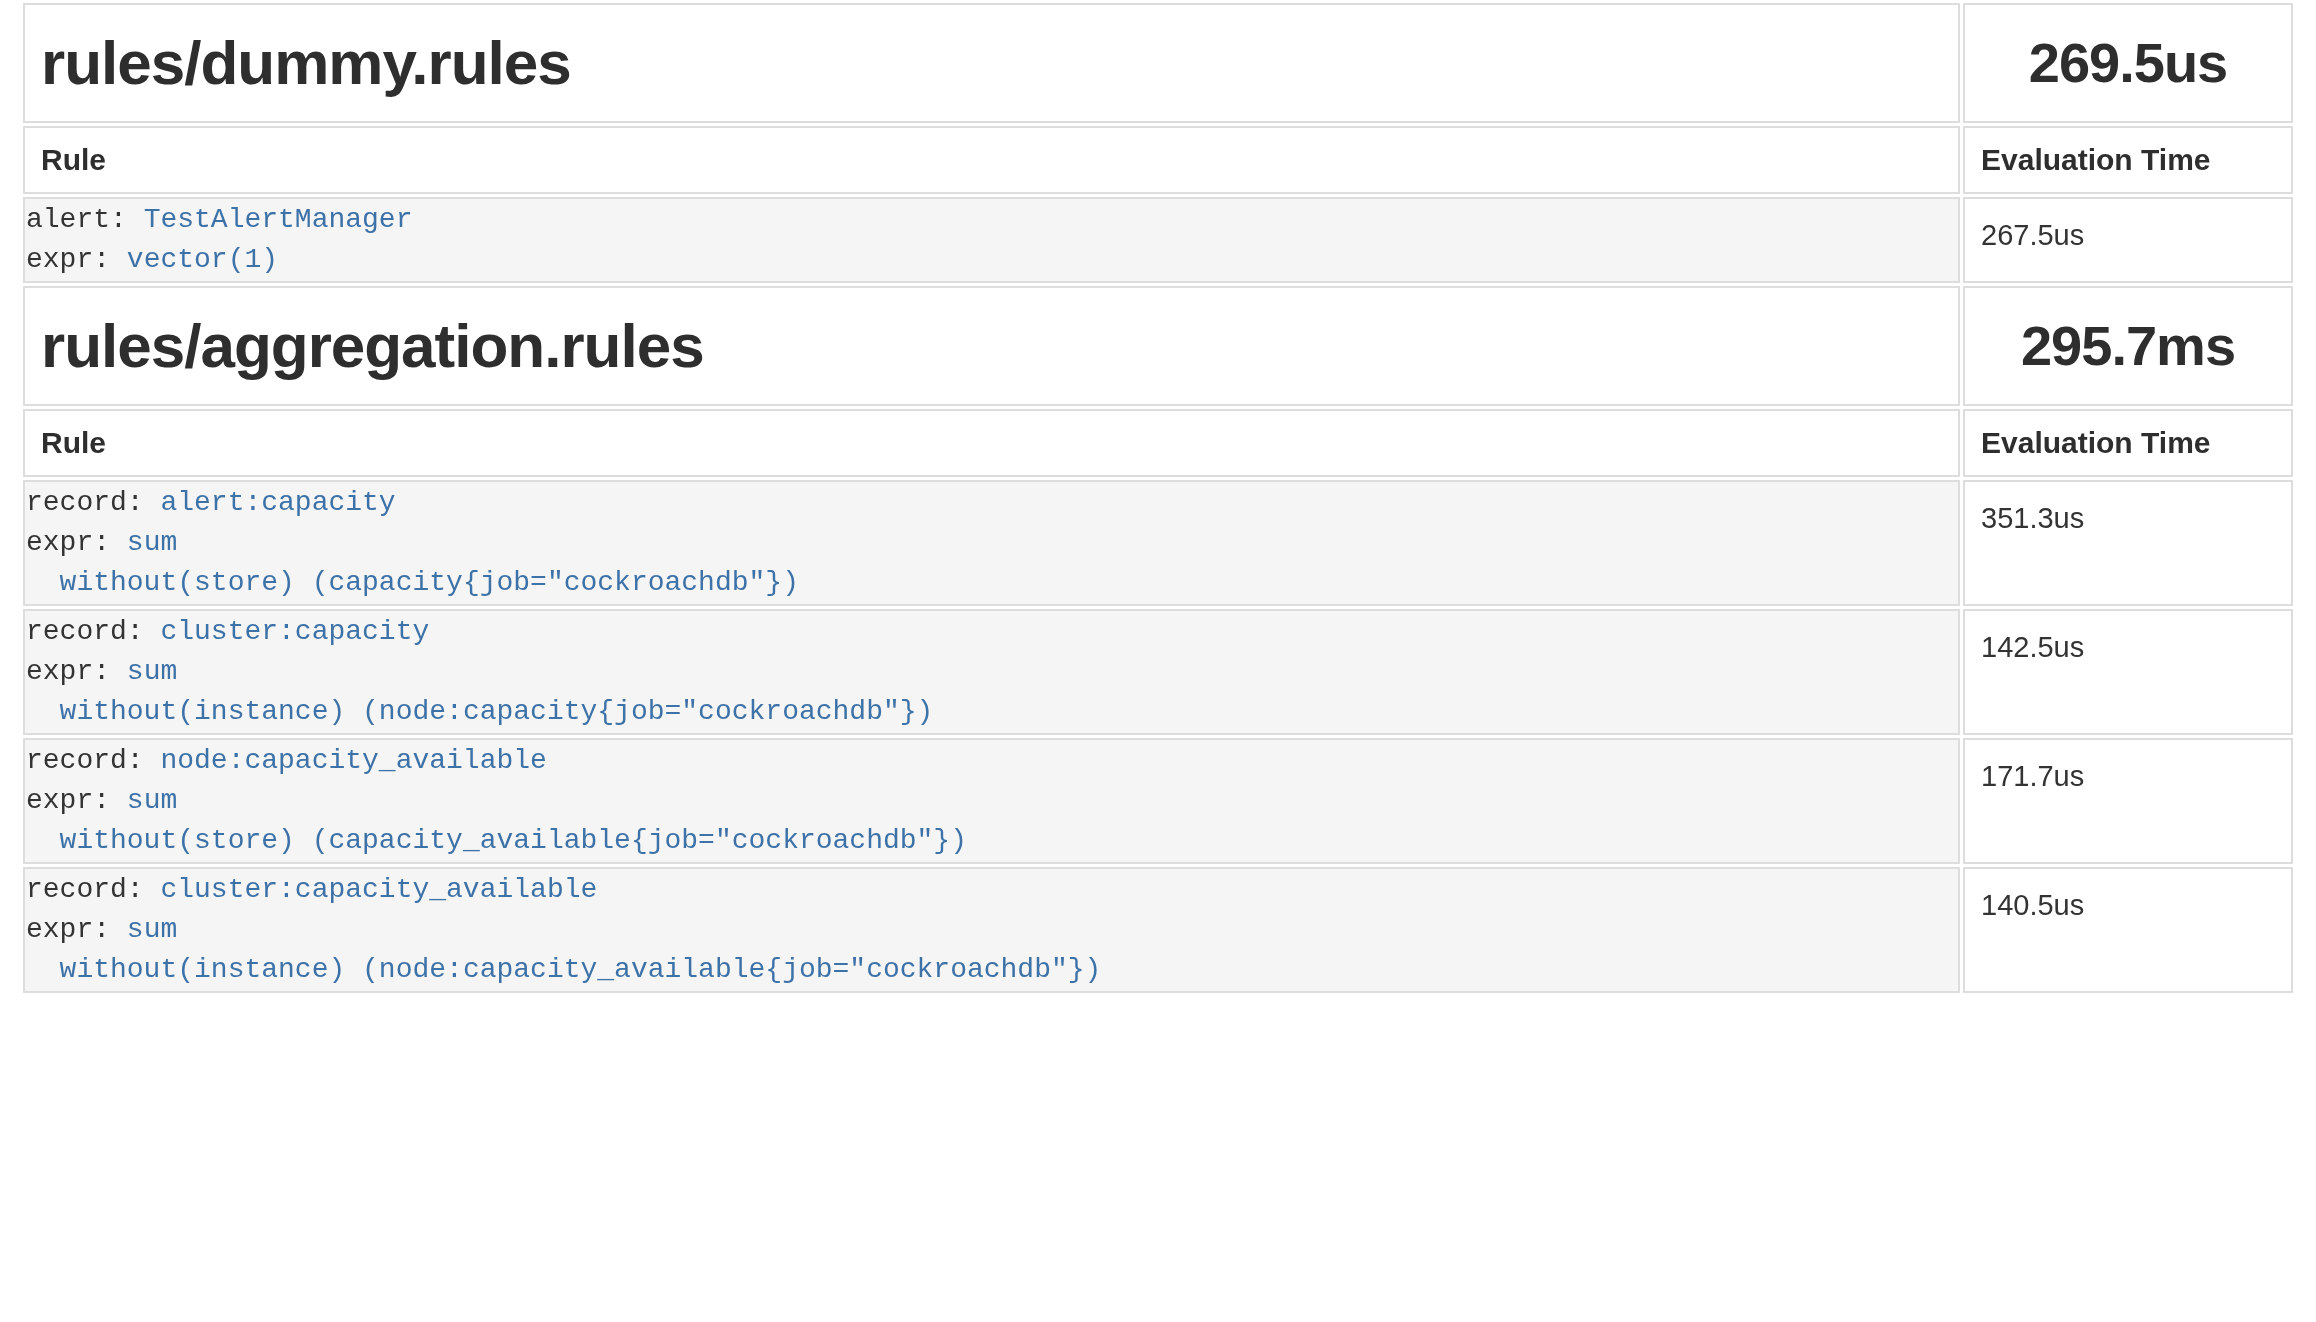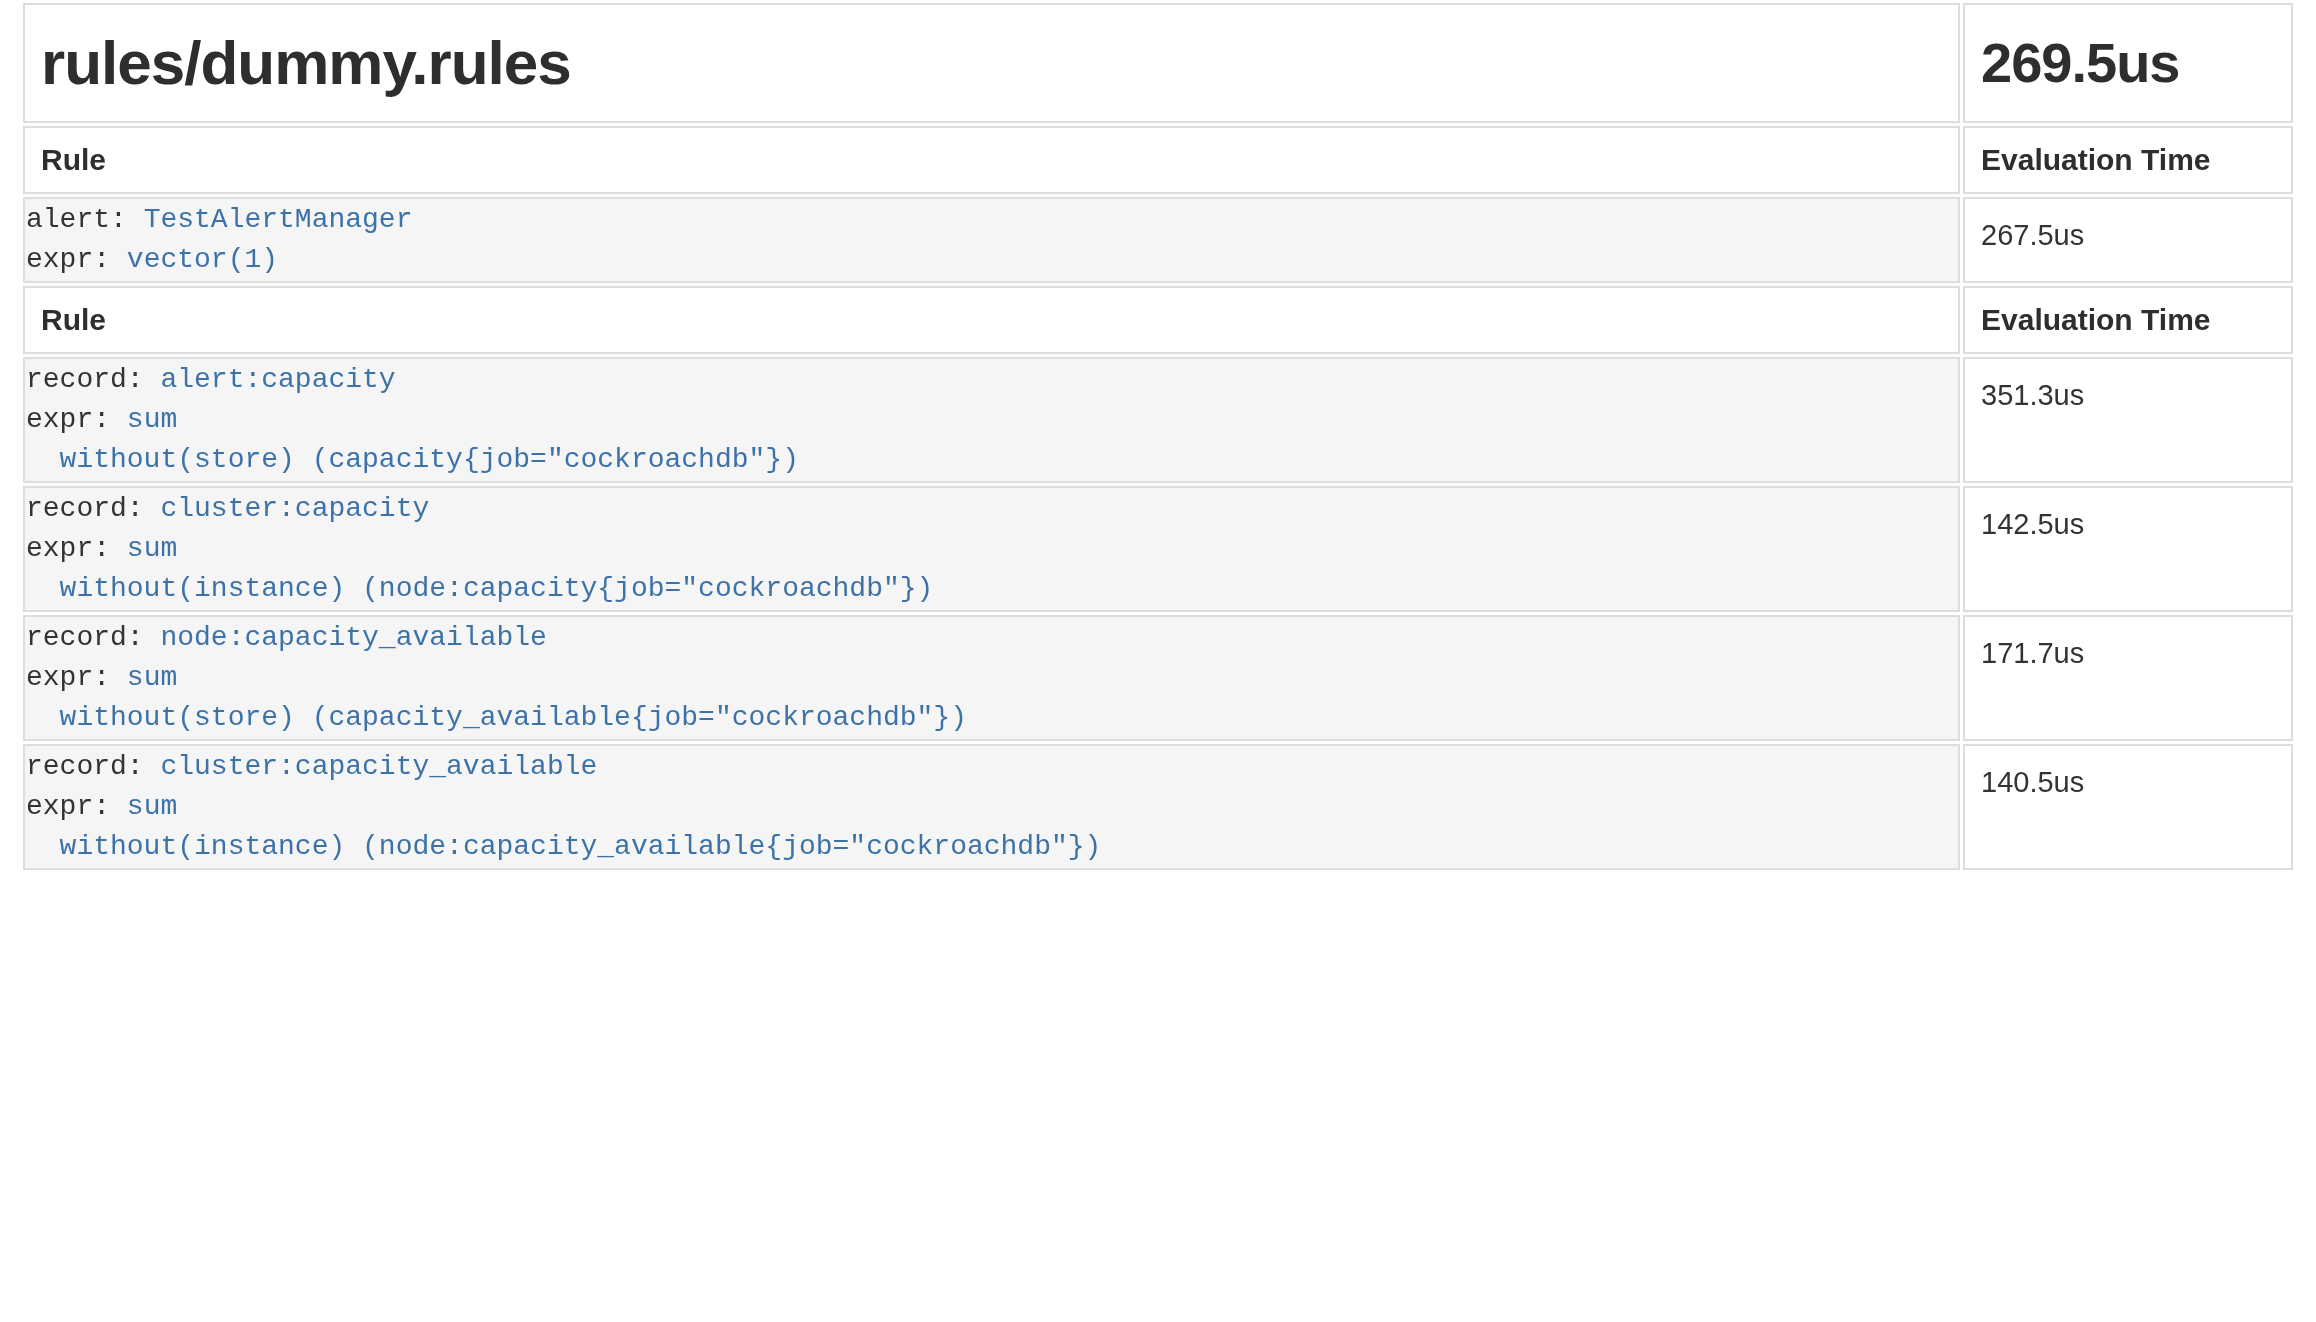--- a/index.html
+++ b/index.html
@@ -49,20 +49,21 @@
     letter-spacing: -1px;
     color: #2e2e2e;
   }
   h2.group-time {
     margin: 0;
     font-size: 56px;
     font-weight: bold;
     line-height: 68px;
     letter-spacing: -1px;
     color: #2e2e2e;
+    text-align: center;
   }
 
   
   th.col-header {
     background: #ffffff;
     font-size: 30px;
     font-weight: bold;
     line-height: 40px;
     padding: 12px 16px;
     color: #2e2e2e;
@@ -116,20 +117,28 @@
           <th class="col-header">Rule</th>
           <th class="col-header">Evaluation Time</th>
         </tr>
         <tr class="rule-row">
           <td class="rule-cell">
             <div class="code"><span class="code-label">alert: </span><a class="rule-link" href="#" style="color: rgb(61, 114, 168);">TestAlertManager</a>
 <span class="code-label">expr: </span><a class="rule-link" href="#" style="color: rgb(61, 114, 168);">vector(1)</a></div>
           </td>
           <td class="time-cell">267.5us</td>
         </tr>
+        <tr class="group-row">
+          <td class="group-file-cell">
+            <h2 class="group-file">rules/aggregation.rules</h2>
+          </td>
+          <td class="group-time-cell">
+            <h2 class="group-time">295.7ms</h2>
+          </td>
+        </tr>
         <tr class="cols-row">
           <th class="col-header">Rule</th>
           <th class="col-header">Evaluation Time</th>
         </tr>
         <tr class="rule-row">
           <td class="rule-cell">
             <div class="code"><span class="code-label">record: </span><a class="rule-link" href="#" style="color: rgb(61, 114, 168);">alert:capacity</a>
 <span class="code-label">expr: </span><a class="rule-link" href="#" style="color: rgb(61, 114, 168);">sum
   without(store) (capacity{job="cockroachdb"})</a></div>
           </td>

